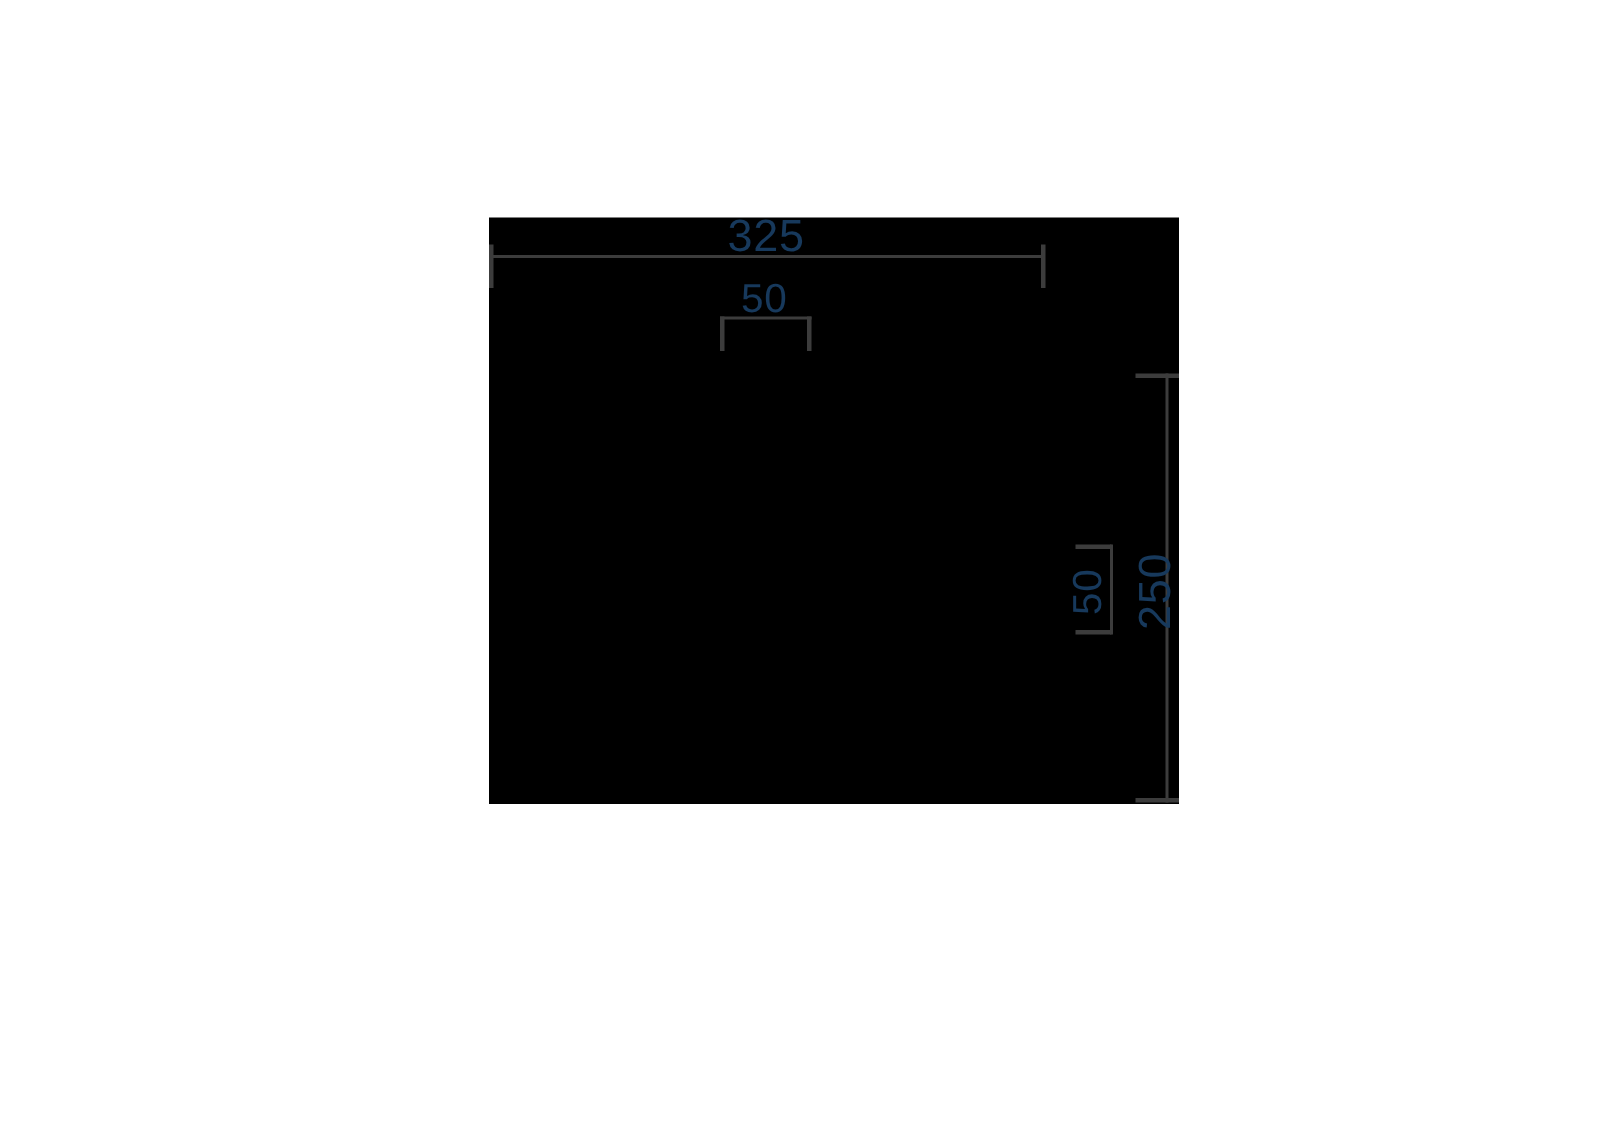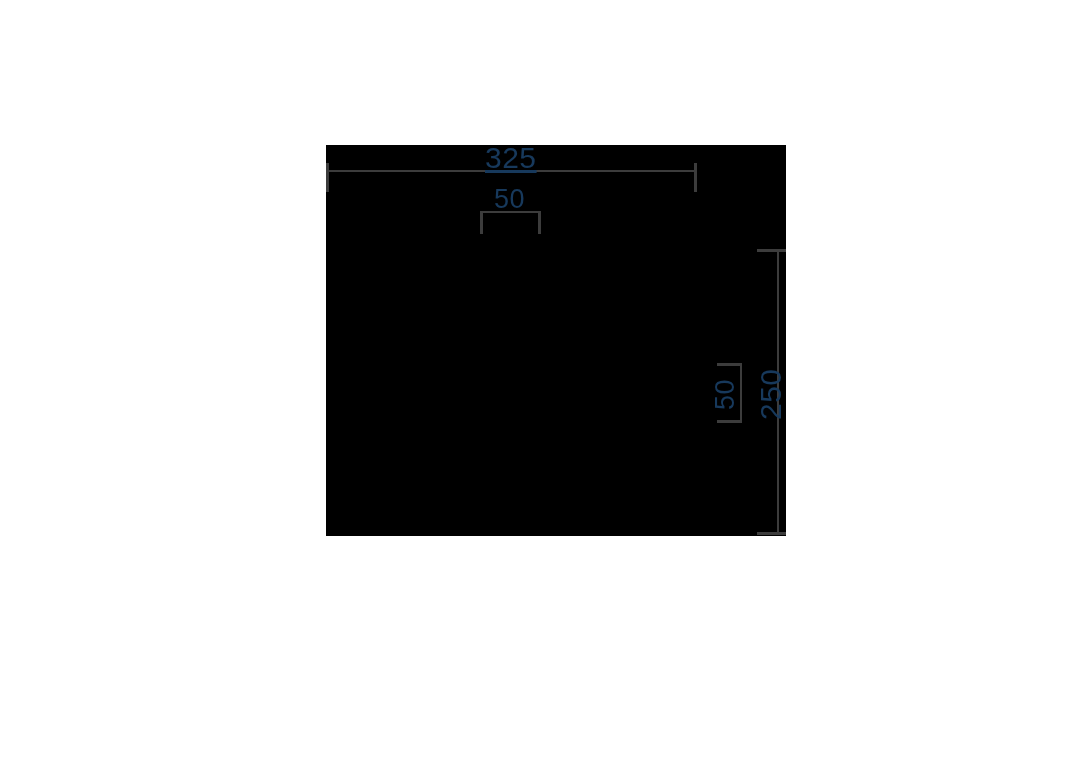--- a/index.html
+++ b/index.html
@@ -67,21 +67,21 @@
   <div class="part-body" style="left:326px; top:145px; width:460px; height:391px;"></div>
 
   <div>
 
     <div class="tick-v" style="left:326px; top:163px; height:29px;"></div>
 
     <div class="tick-v" style="left:694px; top:163px; height:29px;"></div>
 
     <div class="dim-line-h" style="left:326px; top:170px; width:370px;"></div>
 
-    <div class="dim-text" style="left:485px; top:143px; font-size:30px;text-decoration:underline;">325</div>
+    <div class="dim-text" style="left:485px; top:143px; font-size:30px;">325</div>
   </div>
 
   <div>
     <div class="tick-v" style="left:480px; top:211px; height:23px;"></div>
     <div class="tick-v" style="left:538px; top:211px; height:23px;"></div>
     <div class="dim-line-h" style="left:480px; top:211px; width:61px;"></div>
     <div class="dim-text" style="left:494px; top:186px; font-size:27px;">50</div>
   </div>
 
   <div>

